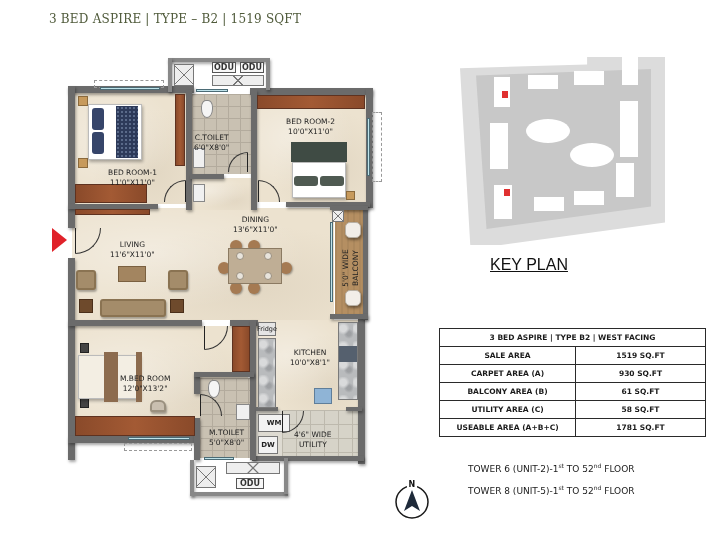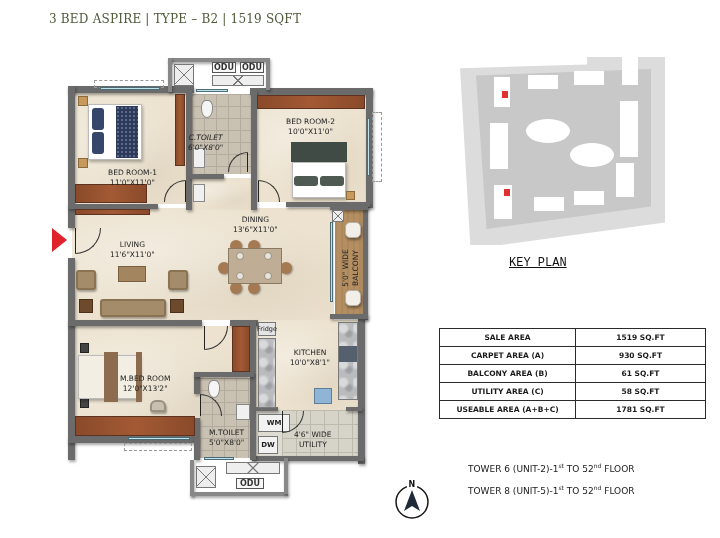--- a/index.html
+++ b/index.html
@@ -69,22 +69,22 @@
 
   
   .keyplan { position: absolute; left: 452px; top: 45px; width: 222px; height: 200px; }
   .kp-bg { position: absolute; left: 8px; top: 12px; width: 205px; height: 188px; background: #dcdcdc;
     clip-path: polygon(0% 6%, 62% 4%, 62% 0%, 100% 0%, 100% 88%, 20% 100%, 5% 100%); }
   .kp-inner { position: absolute; left: 24px; top: 24px; width: 175px; height: 160px; background: #c8c8c8;
     clip-path: polygon(0% 4%, 100% 0%, 100% 86%, 6% 100%); }
   .kp-bldg { position: absolute; background: #ffffff; }
   .kp-pond { position: absolute; background: #ffffff; border-radius: 50%; }
   .kp-mark { position: absolute; width: 6px; height: 7px; background: #e03030; }
-  .keyplan-label { position: absolute; left: 490px; top: 256px; font-size: 12px; color: #111;
-    text-decoration: underline; font-family: Liberation Mono, monospace; margin-left: 19px; }
+  .keyplan-label { position: absolute; left: 490px; top: 256px; font-size: 16px; color: #111;
+    text-decoration: underline; font-family: Liberation Sans, sans-serif; }
 
   
   .area-table { position: absolute; left: 439px; top: 328px; width: 267px; border-collapse: collapse;
     font-family: "DejaVu Sans", sans-serif; font-size: 7.5px; font-weight: bold; color: #1a1a1a; }
   .area-table td, .area-table th { border: 1.5px solid #2a2a2a; text-align: center; height: 18px; padding: 0; }
   .area-table th { font-weight: bold; }
   .area-table td.lbl { width: 136px; }
 
   .tower-line { position: absolute; left: 468px; font-family: "DejaVu Sans", sans-serif; font-size: 9px; color: #1a1a1a; }
   .tower-line sup { font-size: 6px; vertical-align: 4px; }
@@ -233,21 +233,21 @@
   <div class="door-arc" style="left:204px;top:326px;width:24px;height:24px;transform:scaleY(-1);"></div>
   <div class="door-arc" style="left:200px;top:394px;width:22px;height:22px;"></div>
   <div class="door-arc" style="left:282px;top:411px;width:22px;height:22px;transform:scaleY(-1);"></div>
 
   <div class="entry-arrow"></div>
 
   <div class="room-label" style="left:108px;top:160px;margin-top:8px;">
     <div>BED ROOM-1</div>
     <div>11'0"X11'0"</div>
   </div>
-  <div class="room-label" style="left:188px;top:133px;font-style:italic;">
+  <div class="room-label" style="left:194px;top:133px;">
     <div>C.TOILET</div>
     <div>6'0"X8'0"</div>
   </div>
   <div class="room-label" style="left:286px;top:117px;">
     <div>BED ROOM-2</div>
     <div>10'0"X11'0"</div>
   </div>
   <div class="room-label" style="left:233px;top:215px;">
     <div>DINING</div>
     <div>13'6"X11'0"</div>
@@ -294,20 +294,23 @@
   <div class="kp-bldg" style="left:122px;top:146px;width:30px;height:14px;"></div>
   <div class="kp-pond" style="left:74px;top:74px;width:44px;height:24px;"></div>
   <div class="kp-pond" style="left:118px;top:98px;width:44px;height:24px;"></div>
   <div class="kp-mark" style="left:50px;top:46px;"></div>
   <div class="kp-mark" style="left:52px;top:144px;"></div>
 </div>
 <div class="keyplan-label">KEY PLAN</div>
 
 <table class="area-table">
   <tbody>
+      <tr>
+    <th colspan="2">3 BED ASPIRE | TYPE B2 | WEST FACING</th>
+  </tr>
   <tr>
     <td class="lbl">SALE AREA</td>
     <td>1519 SQ.FT</td>
   </tr>
   <tr>
     <td class="lbl">CARPET AREA (A)</td>
     <td>930 SQ.FT</td>
   </tr>
   <tr>
     <td class="lbl">BALCONY AREA (B)</td>

